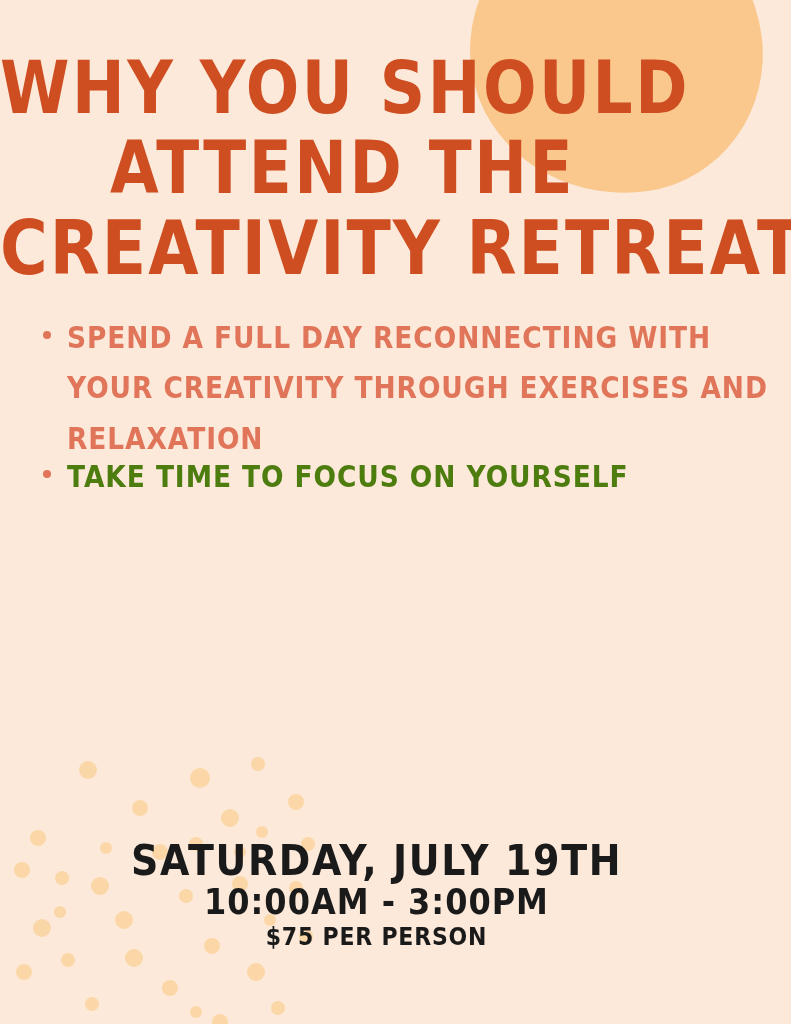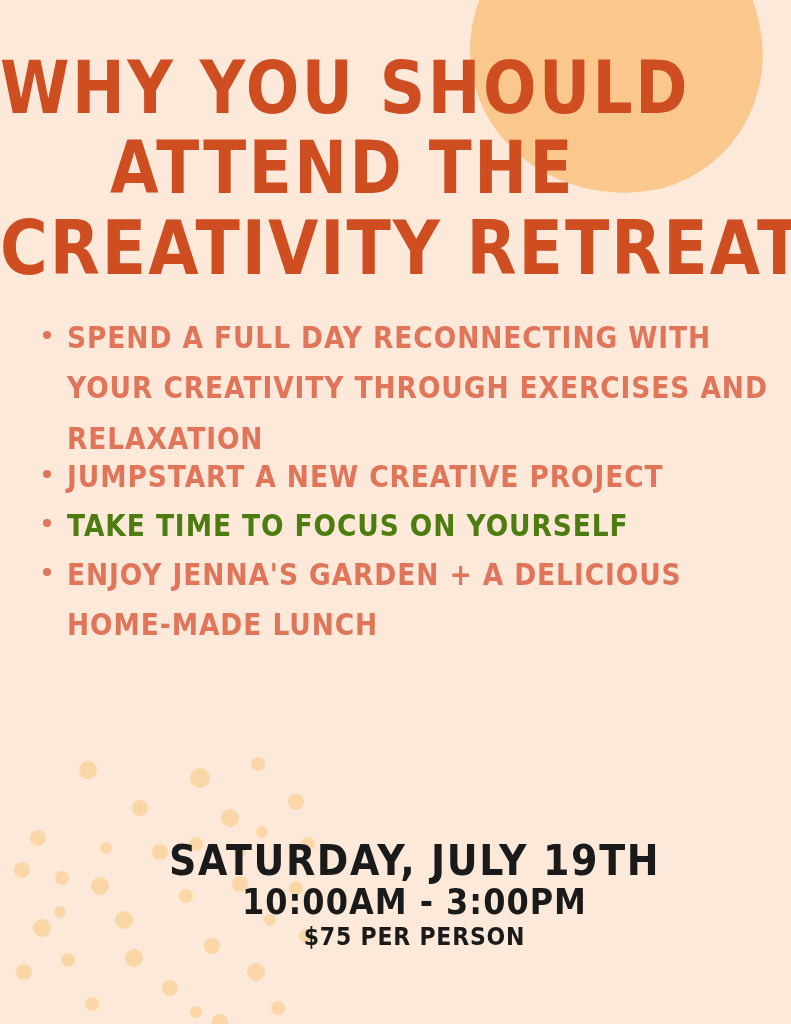--- a/index.html
+++ b/index.html
@@ -118,21 +118,20 @@
     position: absolute;
     left: 0;
     top: 836px;
     width: 753px;
     z-index: 2;
     text-align: center;
     color: #1a1a1a;
     font-family: "DejaVu Sans", sans-serif;
     font-weight: 700;
     text-transform: uppercase;
-    margin-left: 38px;
   }
   .footer-date {
     display: block;
     font-size: 38px;
     line-height: 44px;
     letter-spacing: 1.6px;
     transform: scaleY(1.1);
     transform-origin: center top;
   }
   .footer-time {
@@ -200,31 +199,23 @@
     <span class="title-line l1" style="color: rgb(206, 78, 34);">WHY YOU SHOULD</span>
     <span class="title-line l2" style="color: rgb(206, 78, 34);">ATTEND THE</span>
     <span class="title-line l3" style="color: rgb(206, 78, 34);">CREATIVITY RETREAT</span>
   </div>
 
   <ul class="bullets">
     <li class="bullet-item" style="color: rgb(224, 117, 90);">
       <span class="marker" style="background: rgb(224, 117, 90);"></span>
       <span class="bullet-text">SPEND A FULL DAY RECONNECTING WITH YOUR CREATIVITY THROUGH EXERCISES AND RELAXATION</span>
     </li>
-    <li class="bullet-item" style="color: rgb(224, 117, 90);">
-      <span class="marker" style="background: rgb(224, 117, 90);"></span>
-      <span class="bullet-text">JUMPSTART A NEW CREATIVE PROJECT</span>
-    </li>
     <li class="bullet-item" style="color: #4d7c0f;">
       <span class="marker" style="background: rgb(224, 117, 90);"></span>
       <span class="bullet-text">TAKE TIME TO FOCUS ON YOURSELF</span>
-    </li>
-    <li class="bullet-item" style="color: rgb(224, 117, 90);">
-      <span class="marker" style="background: rgb(224, 117, 90);"></span>
-      <span class="bullet-text">ENJOY JENNA'S GARDEN + A DELICIOUS HOME-MADE LUNCH</span>
     </li>
   </ul>
 
   <div class="footer" style="color: rgb(26, 26, 26);">
     <span class="footer-date">SATURDAY, JULY 19TH</span>
     <span class="footer-time">10:00AM - 3:00PM</span>
     <span class="footer-price">$75 PER PERSON</span>
   </div>
 
 </div>

